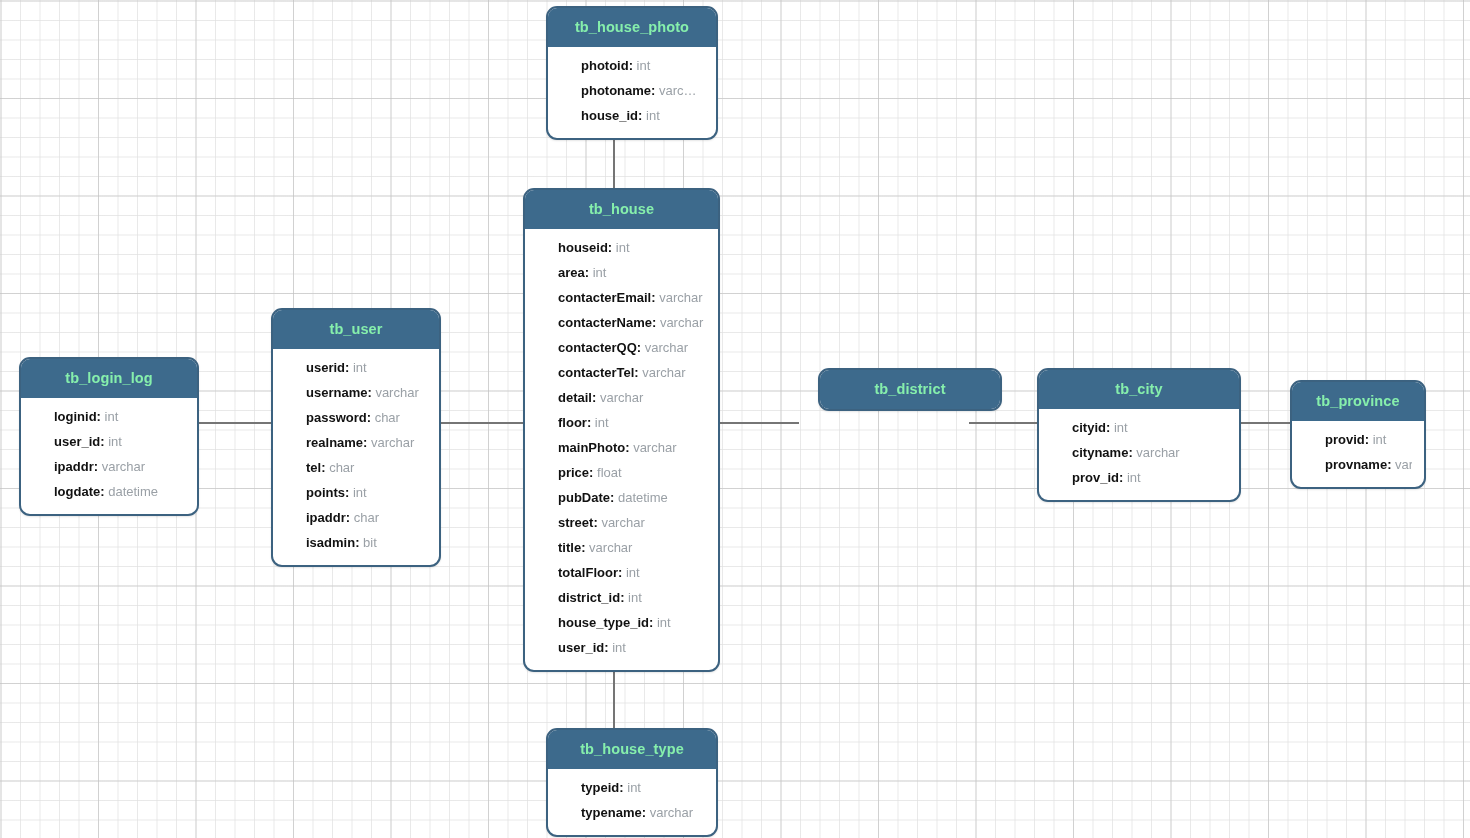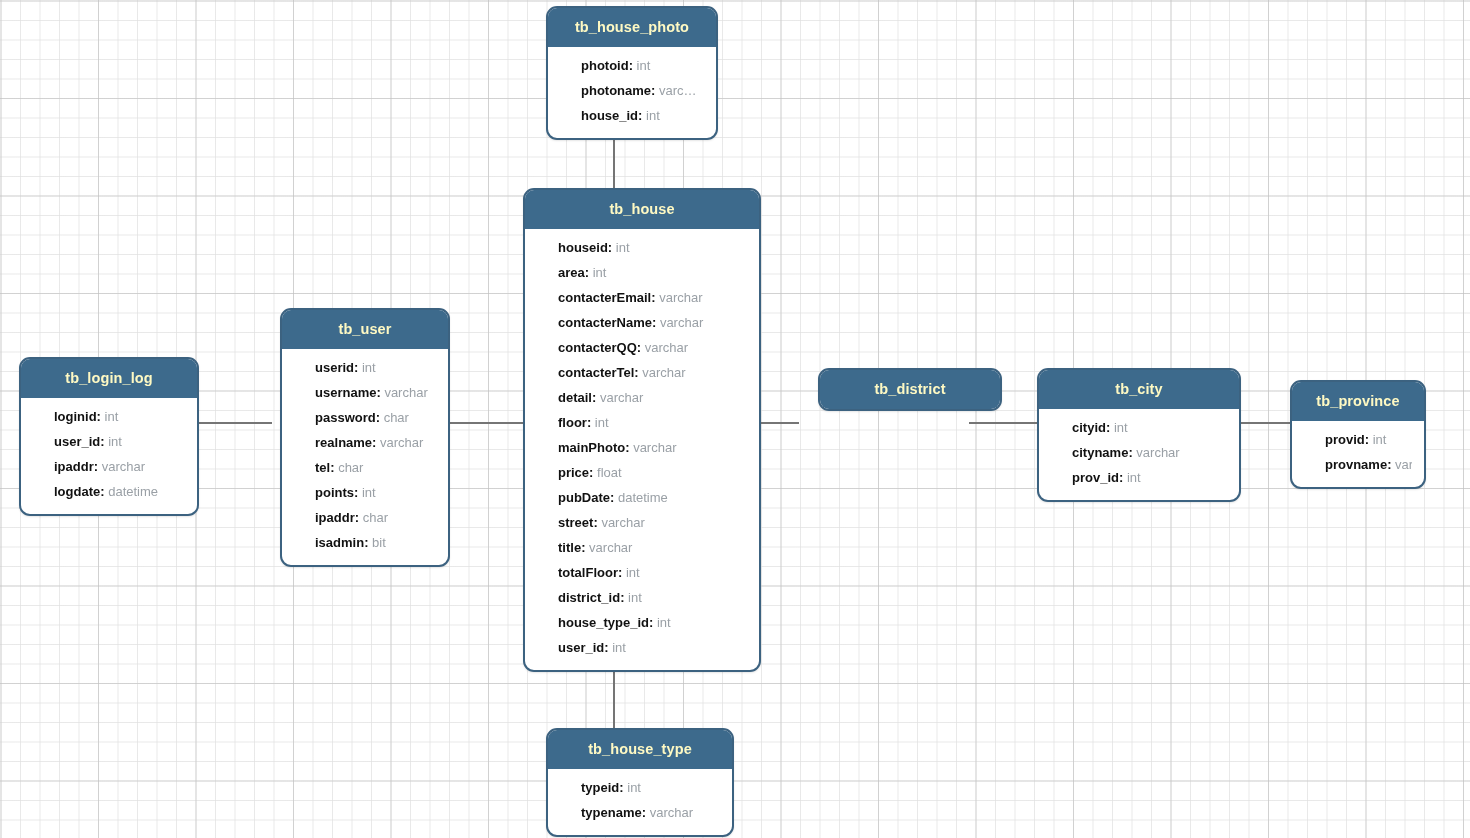--- a/index.html
+++ b/index.html
@@ -47,21 +47,21 @@
     position: absolute;
     box-sizing: border-box;
     background: #ffffff;
     border: 2px solid #3c6280;
     border-radius: 11px;
     overflow: hidden;
     box-shadow: 0 1px 2px rgba(0,0,0,0.10);
   }
   .entity-header {
     background: #3d6a8c;
-    color: #fef9c3;
+    color: #86efac;
     font-weight: bold;
     font-size: 14.5px;
     text-align: center;
     line-height: 1;
     padding: 12px 8px 12px 8px;
     letter-spacing: 0.1px;
     white-space: nowrap;
     overflow: hidden;
   }
   .entity-body {
@@ -112,21 +112,21 @@
 
   <div id="entities-layer">
       <div class="entity" style="left: 546px; top: 6px; width: 172px;">
         <div class="entity-header">tb_house_photo</div>
         <div class="entity-body">
           <div class="field"><span class="fname">photoid</span><span class="fcolon">: </span><span class="ftype">int</span></div>
           <div class="field"><span class="fname">photoname</span><span class="fcolon">: </span><span class="ftype">varc…</span></div>
           <div class="field"><span class="fname">house_id</span><span class="fcolon">: </span><span class="ftype">int</span></div>
         </div>
       </div>
-      <div class="entity" style="left: 523px; top: 188px; width: 238px;">
+      <div class="entity" style="left: 523px; top: 188px; width: 197px;">
         <div class="entity-header">tb_house</div>
         <div class="entity-body">
           <div class="field"><span class="fname">houseid</span><span class="fcolon">: </span><span class="ftype">int</span></div>
           <div class="field"><span class="fname">area</span><span class="fcolon">: </span><span class="ftype">int</span></div>
           <div class="field"><span class="fname">contacterEmail</span><span class="fcolon">: </span><span class="ftype">varchar</span></div>
           <div class="field"><span class="fname">contacterName</span><span class="fcolon">: </span><span class="ftype">varchar</span></div>
           <div class="field"><span class="fname">contacterQQ</span><span class="fcolon">: </span><span class="ftype">varchar</span></div>
           <div class="field"><span class="fname">contacterTel</span><span class="fcolon">: </span><span class="ftype">varchar</span></div>
           <div class="field"><span class="fname">detail</span><span class="fcolon">: </span><span class="ftype">varchar</span></div>
           <div class="field"><span class="fname">floor</span><span class="fcolon">: </span><span class="ftype">int</span></div>
@@ -134,21 +134,21 @@
           <div class="field"><span class="fname">price</span><span class="fcolon">: </span><span class="ftype">float</span></div>
           <div class="field"><span class="fname">pubDate</span><span class="fcolon">: </span><span class="ftype">datetime</span></div>
           <div class="field"><span class="fname">street</span><span class="fcolon">: </span><span class="ftype">varchar</span></div>
           <div class="field"><span class="fname">title</span><span class="fcolon">: </span><span class="ftype">varchar</span></div>
           <div class="field"><span class="fname">totalFloor</span><span class="fcolon">: </span><span class="ftype">int</span></div>
           <div class="field"><span class="fname">district_id</span><span class="fcolon">: </span><span class="ftype">int</span></div>
           <div class="field"><span class="fname">house_type_id</span><span class="fcolon">: </span><span class="ftype">int</span></div>
           <div class="field"><span class="fname">user_id</span><span class="fcolon">: </span><span class="ftype">int</span></div>
         </div>
       </div>
-      <div class="entity" style="left: 271px; top: 308px; width: 170px; margin-left: 9px;">
+      <div class="entity" style="left: 271px; top: 308px; width: 170px;">
         <div class="entity-header">tb_user</div>
         <div class="entity-body">
           <div class="field"><span class="fname">userid</span><span class="fcolon">: </span><span class="ftype">int</span></div>
           <div class="field"><span class="fname">username</span><span class="fcolon">: </span><span class="ftype">varchar</span></div>
           <div class="field"><span class="fname">password</span><span class="fcolon">: </span><span class="ftype">char</span></div>
           <div class="field"><span class="fname">realname</span><span class="fcolon">: </span><span class="ftype">varchar</span></div>
           <div class="field"><span class="fname">tel</span><span class="fcolon">: </span><span class="ftype">char</span></div>
           <div class="field"><span class="fname">points</span><span class="fcolon">: </span><span class="ftype">int</span></div>
           <div class="field"><span class="fname">ipaddr</span><span class="fcolon">: </span><span class="ftype">char</span></div>
           <div class="field"><span class="fname">isadmin</span><span class="fcolon">: </span><span class="ftype">bit</span></div>
@@ -174,21 +174,21 @@
           <div class="field"><span class="fname">prov_id</span><span class="fcolon">: </span><span class="ftype">int</span></div>
         </div>
       </div>
       <div class="entity" style="left: 1290px; top: 380px; width: 136px;">
         <div class="entity-header">tb_province</div>
         <div class="entity-body">
           <div class="field"><span class="fname">provid</span><span class="fcolon">: </span><span class="ftype">int</span></div>
           <div class="field"><span class="fname">provname</span><span class="fcolon">: </span><span class="ftype">varchar</span></div>
         </div>
       </div>
-      <div class="entity" style="left: 546px; top: 728px; width: 188px;">
+      <div class="entity" style="left: 546px; top: 728px; width: 172px;">
         <div class="entity-header">tb_house_type</div>
         <div class="entity-body">
           <div class="field"><span class="fname">typeid</span><span class="fcolon">: </span><span class="ftype">int</span></div>
           <div class="field"><span class="fname">typename</span><span class="fcolon">: </span><span class="ftype">varchar</span></div>
         </div>
       </div>
     </div>
 
 </div>
 

